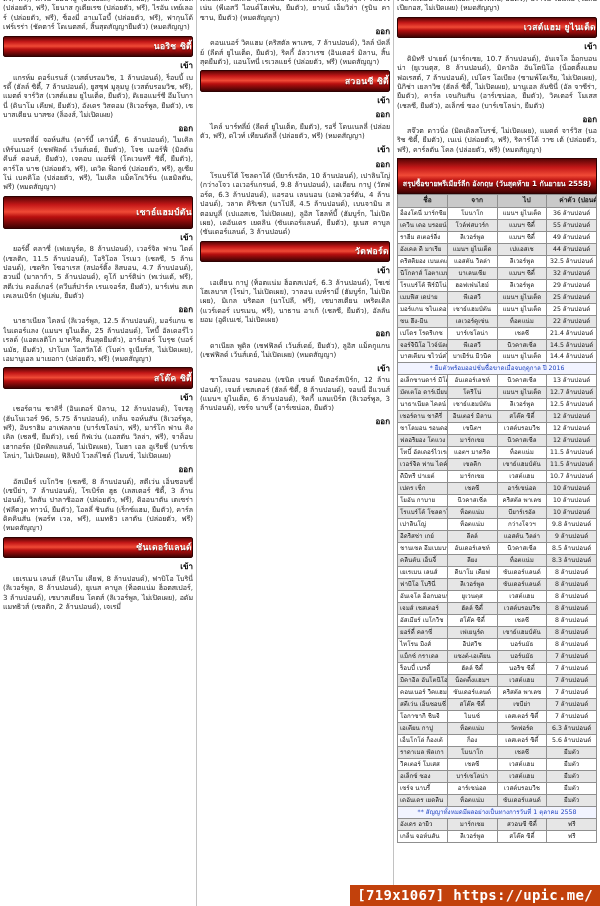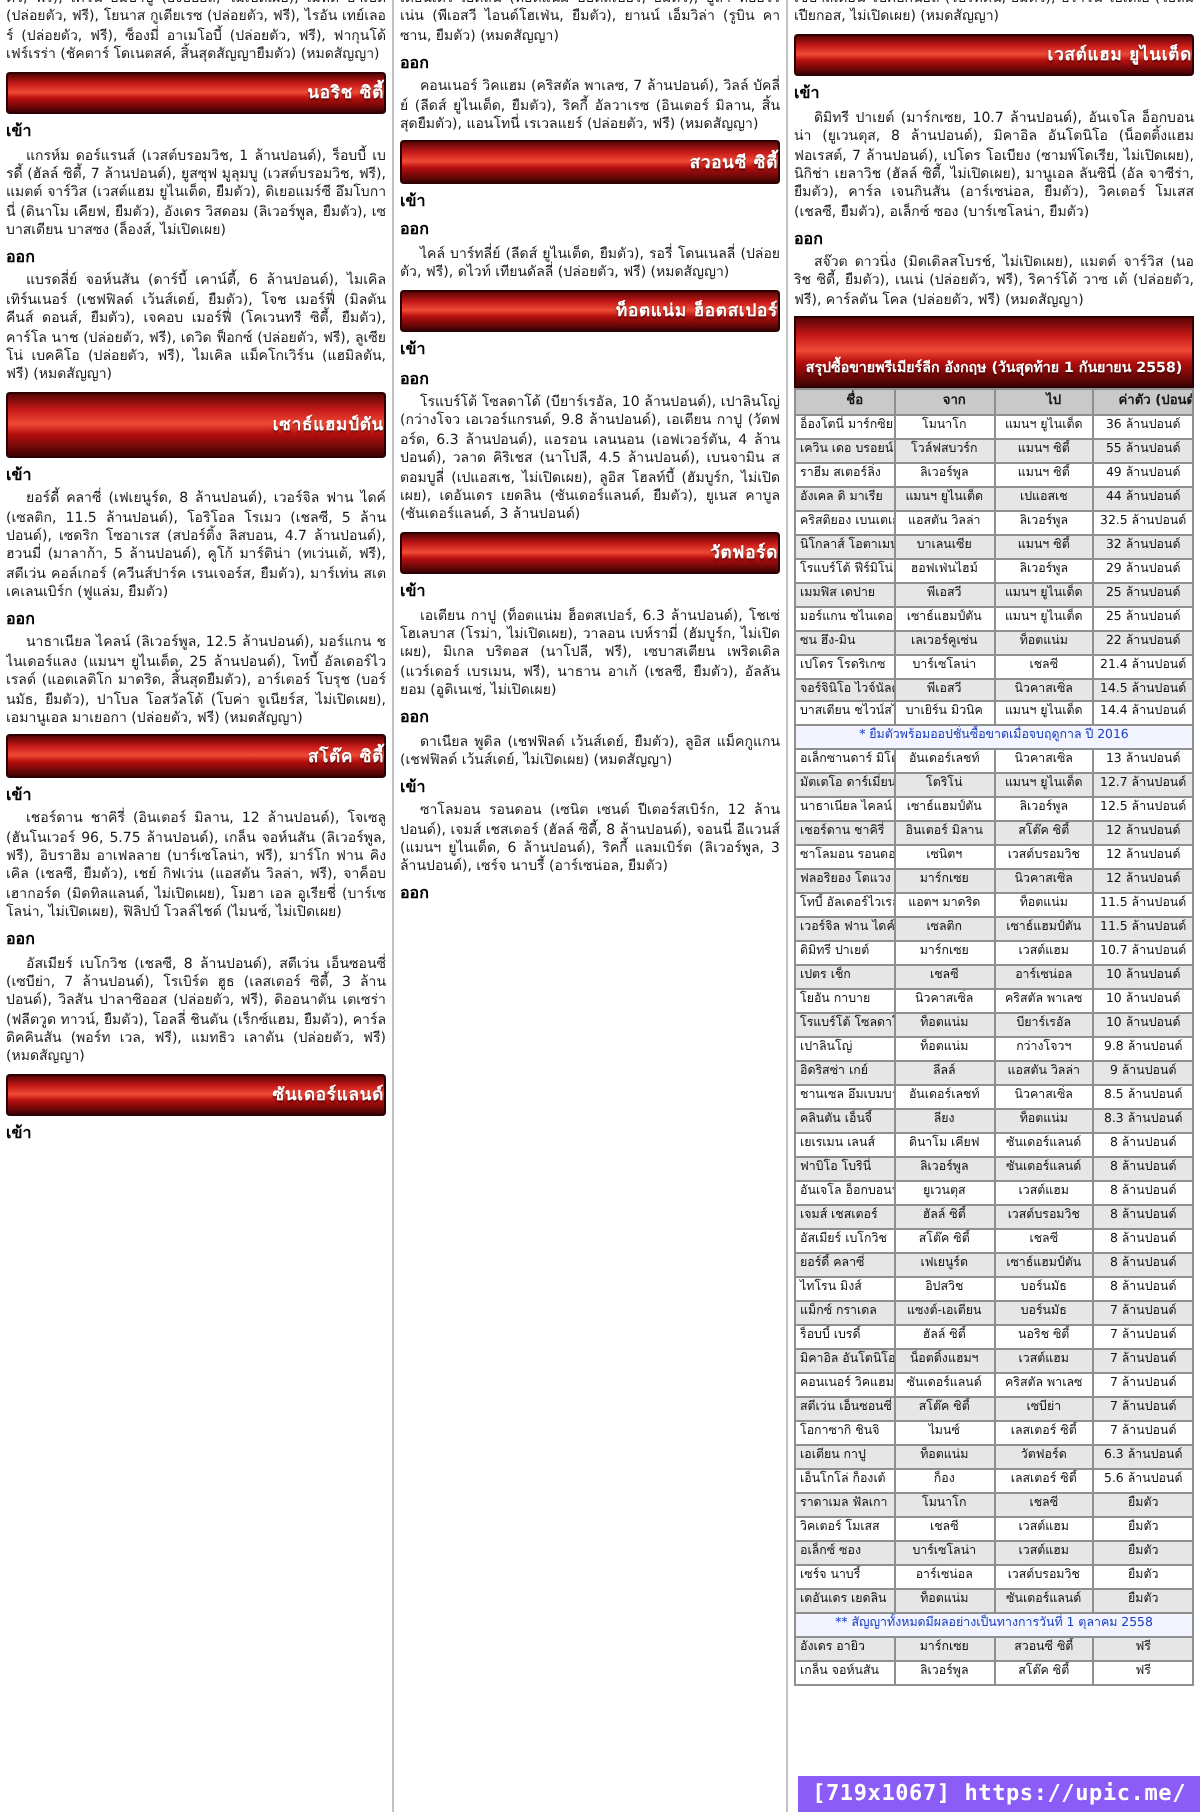--- a/index.html
+++ b/index.html
@@ -30,21 +30,21 @@
   .club-header {
     margin:3px 0 2px 0; padding:2.5px 0 3px;
     text-align:right; color:#fff; font-weight:bold; font-size:8.5px;
     letter-spacing:.4px;
     background:linear-gradient(180deg,#5a0505 0%,#c41818 25%,#f04a36 48%,#b80f0f 64%,#3f0303 100%);
     border:1px solid #2e0202; border-radius:2px;
     text-shadow:0 1px 1px rgba(0,0,0,.55);
   }
   .club-header.tall { padding:8px 0 9px; }
 
-  .sub { font-weight:bold; text-align:left; font-size:8px; margin:1.5px 0; color:#000; }
+  .sub { font-weight:bold; text-align:right; font-size:8px; margin:1.5px 0; color:#000; }
 
   .table-wrap { margin-top:3px; }
   .table-title {
     padding:19px 1px 4px; text-align:center; color:#fff; font-weight:bold; font-size:7.1px;
     background:linear-gradient(180deg,#5a0505 0%,#c41818 25%,#f04a36 48%,#b80f0f 64%,#3f0303 100%);
     border:1px solid #2e0202;
     text-shadow:0 1px 1px rgba(0,0,0,.55);
   }
   table.transfer-table { border-collapse:collapse; width:100%; table-layout:fixed; }
   table.transfer-table th, table.transfer-table td {
@@ -55,22 +55,22 @@
   table.transfer-table th { background:#c9c9c9; font-size:6.6px; text-align:center;padding-left:12px; }
   table.transfer-table tbody tr:nth-child(even) td { background:#e6e6e6; }
   td.c0 { width:34%; text-align:left; }
   td.c1 { width:25%; text-align:center; }
   td.c2 { width:23%; text-align:center; }
   td.c3 { width:18%; text-align:center; }
   td.note { color:#1a3fbf; text-align:center; font-size:6.1px; background:#f2f4ff !important; }
 
   .watermark {
     position:absolute; right:0; bottom:0;
-    background:#8b5cf6; color:#fff;
-    font-size:11px; font-weight:bold;
+    background:#c2410c; color:#fff;
+    font-size:14px; font-weight:bold;
     padding:2px 7px 3px; letter-spacing:.3px;
     font-family:"DejaVu Sans Mono","Liberation Mono",monospace;
   }
 </style>
 </head>
 <body>
 
 <div class="page">
 
   <div class="col col1">
@@ -85,31 +85,31 @@
       <p class="body">ยอร์ดี้ คลาซี่ (เฟเยนูร์ด, 8 ล้านปอนด์), เวอร์จิล ฟาน ไดค์ (เซลติก, 11.5 ล้านปอนด์), โอริโอล โรเมว (เชลซี, 5 ล้านปอนด์), เซดริก โซอาเรส (สปอร์ติ้ง ลิสบอน, 4.7 ล้านปอนด์), ฮวนมี่ (มาลาก้า, 5 ล้านปอนด์), คูโก้ มาร์ติน่า (ทเว่นเต้, ฟรี), สตีเว่น คอล์เกอร์ (ควีนส์ปาร์ค เรนเจอร์ส, ยืมตัว), มาร์เท่น สเตเคเลนเบิร์ก (ฟูแล่ม, ยืมตัว)</p>
       <div class="sub">ออก</div>
       <p class="body">นาธาเนียล ไคลน์ (ลิเวอร์พูล, 12.5 ล้านปอนด์), มอร์แกน ชไนเดอร์แลง (แมนฯ ยูไนเต็ด, 25 ล้านปอนด์), โทบี้ อัลเดอร์ไวเรลด์ (แอตเลติโก มาดริด, สิ้นสุดยืมตัว), อาร์เตอร์ โบรุช (บอร์นมัธ, ยืมตัว), ปาโบล โอสวัลโด้ (โบค่า จูเนียร์ส, ไม่เปิดเผย), เอมานูเอล มาเยอกา (ปล่อยตัว, ฟรี) (หมดสัญญา)</p>
       <div class="club-header">สโต๊ค ซิตี้</div>
       <div class="sub">เข้า</div>
       <p class="body">เชอร์ดาน ชาคิรี่ (อินเตอร์ มิลาน, 12 ล้านปอนด์), โจเซลู (ฮันโนเวอร์ 96, 5.75 ล้านปอนด์), เกล็น จอห์นสัน (ลิเวอร์พูล, ฟรี), อิบราฮิม อาเฟลลาย (บาร์เซโลน่า, ฟรี), มาร์โก ฟาน คิงเคิล (เชลซี, ยืมตัว), เชย์ กิฟเว่น (แอสตัน วิลล่า, ฟรี), จาค็อบ เฮากอร์ด (มิดทิลแลนด์, ไม่เปิดเผย), โมฮา เอล อูเรียชี่ (บาร์เซโลน่า, ไม่เปิดเผย), ฟิลิปป์ โวลล์ไชด์ (ไมนซ์, ไม่เปิดเผย)</p>
       <div class="sub">ออก</div>
       <p class="body">อัสเมียร์ เบโกวิช (เชลซี, 8 ล้านปอนด์), สตีเว่น เอ็นซอนซี่ (เซบีย่า, 7 ล้านปอนด์), โรเบิร์ต ฮูธ (เลสเตอร์ ซิตี้, 3 ล้านปอนด์), วิลสัน ปาลาซิออส (ปล่อยตัว, ฟรี), ดิออนาตัน เตเซร่า (ฟลีตวูด ทาวน์, ยืมตัว), โอลลี่ ชินตัน (เร็กซ์แฮม, ยืมตัว), คาร์ล ดิคคินสัน (พอร์ท เวล, ฟรี), แมทธิว เลาตัน (ปล่อยตัว, ฟรี) (หมดสัญญา)</p>
       <div class="club-header">ซันเดอร์แลนด์</div>
       <div class="sub">เข้า</div>
+      <p class="body">เยเรเมน เลนส์ (ดินาโม เคียฟ, 8 ล้านปอนด์), ฟาบิโอ โบรินี่ (ลิเวอร์พูล, 8 ล้านปอนด์), ยูเนส คาบูล (ท็อตแน่ม ฮ็อตสเปอร์, 3 ล้านปอนด์), เซบาสเตียน โคตส์ (ลิเวอร์พูล, ไม่เปิดเผย), อดัม แมทธิวส์ (เซลติก, 2 ล้านปอนด์), เจเรมี่</p>
     </div>
 
   <div class="col col2">
       <p class="body cont">เดอันเดร เยดลิน (ท็อตแน่ม ฮ็อตสเปอร์, ยืมตัว), อูลา ทอยโวเน่น (พีเอสวี ไอนด์โฮเฟ่น, ยืมตัว), ยานน์ เอ็มวิล่า (รูบิน คาซาน, ยืมตัว) (หมดสัญญา)</p>
       <div class="sub">ออก</div>
       <p class="body">คอนเนอร์ วิคแฮม (คริสตัล พาเลซ, 7 ล้านปอนด์), วิลล์ บัคลี่ย์ (ลีดส์ ยูไนเต็ด, ยืมตัว), ริคกี้ อัลวาเรซ (อินเตอร์ มิลาน, สิ้นสุดยืมตัว), แอนโทนี่ เรเวลแยร์ (ปล่อยตัว, ฟรี) (หมดสัญญา)</p>
       <div class="club-header">สวอนซี ซิตี้</div>
       <div class="sub">เข้า</div>
       <div class="sub">ออก</div>
       <p class="body">ไคล์ บาร์ทลี่ย์ (ลีดส์ ยูไนเต็ด, ยืมตัว), รอรี่ โดนเนลลี่ (ปล่อยตัว, ฟรี), ดไวท์ เทียนดัลลี่ (ปล่อยตัว, ฟรี) (หมดสัญญา)</p>
-      <div class="club-header">ท็อตแน่ม ฮ็อตสเปอร์</div>
       <div class="sub">เข้า</div>
       <div class="sub">ออก</div>
       <p class="body">โรแบร์โต้ โซลดาโด้ (บียาร์เรอัล, 10 ล้านปอนด์), เปาลินโญ่ (กว่างโจว เอเวอร์แกรนด์, 9.8 ล้านปอนด์), เอเตียน กาปู (วัตฟอร์ด, 6.3 ล้านปอนด์), แอรอน เลนนอน (เอฟเวอร์ตัน, 4 ล้านปอนด์), วลาด คิริเชส (นาโปลี, 4.5 ล้านปอนด์), เบนจามิน สตอมบูลี่ (เปแอสเช, ไม่เปิดเผย), ลูอิส โฮลท์บี้ (ฮัมบูร์ก, ไม่เปิดเผย), เดอันเดร เยดลิน (ซันเดอร์แลนด์, ยืมตัว), ยูเนส คาบูล (ซันเดอร์แลนด์, 3 ล้านปอนด์)</p>
       <div class="club-header">วัตฟอร์ด</div>
       <div class="sub">เข้า</div>
       <p class="body">เอเตียน กาปู (ท็อตแน่ม ฮ็อตสเปอร์, 6.3 ล้านปอนด์), โชเซ่ โฮเลบาส (โรม่า, ไม่เปิดเผย), วาลอน เบห์รามี่ (ฮัมบูร์ก, ไม่เปิดเผย), มิเกล บริตอส (นาโปลี, ฟรี), เซบาสเตียน เพริดเดิล (แวร์เดอร์ เบรเมน, ฟรี), นาธาน อาเก้ (เชลซี, ยืมตัว), อัลลัน ยอม (อูดิเนเซ่, ไม่เปิดเผย)</p>
       <div class="sub">ออก</div>
       <p class="body">ดาเนียล พูดิล (เชฟฟิลด์ เว้นส์เดย์, ยืมตัว), ลูอิส แม็คกูแกน (เชฟฟิลด์ เว้นส์เดย์, ไม่เปิดเผย) (หมดสัญญา)</p>
       <div class="sub">เข้า</div>
       <p class="body">ซาโลมอน รอนดอน (เซนิต เซนต์ ปีเตอร์สเบิร์ก, 12 ล้านปอนด์), เจมส์ เชสเตอร์ (ฮัลล์ ซิตี้, 8 ล้านปอนด์), จอนนี่ อีแวนส์ (แมนฯ ยูไนเต็ด, 6 ล้านปอนด์), ริคกี้ แลมเบิร์ต (ลิเวอร์พูล, 3 ล้านปอนด์), เซร์จ นาบรี้ (อาร์เซน่อล, ยืมตัว)</p>

